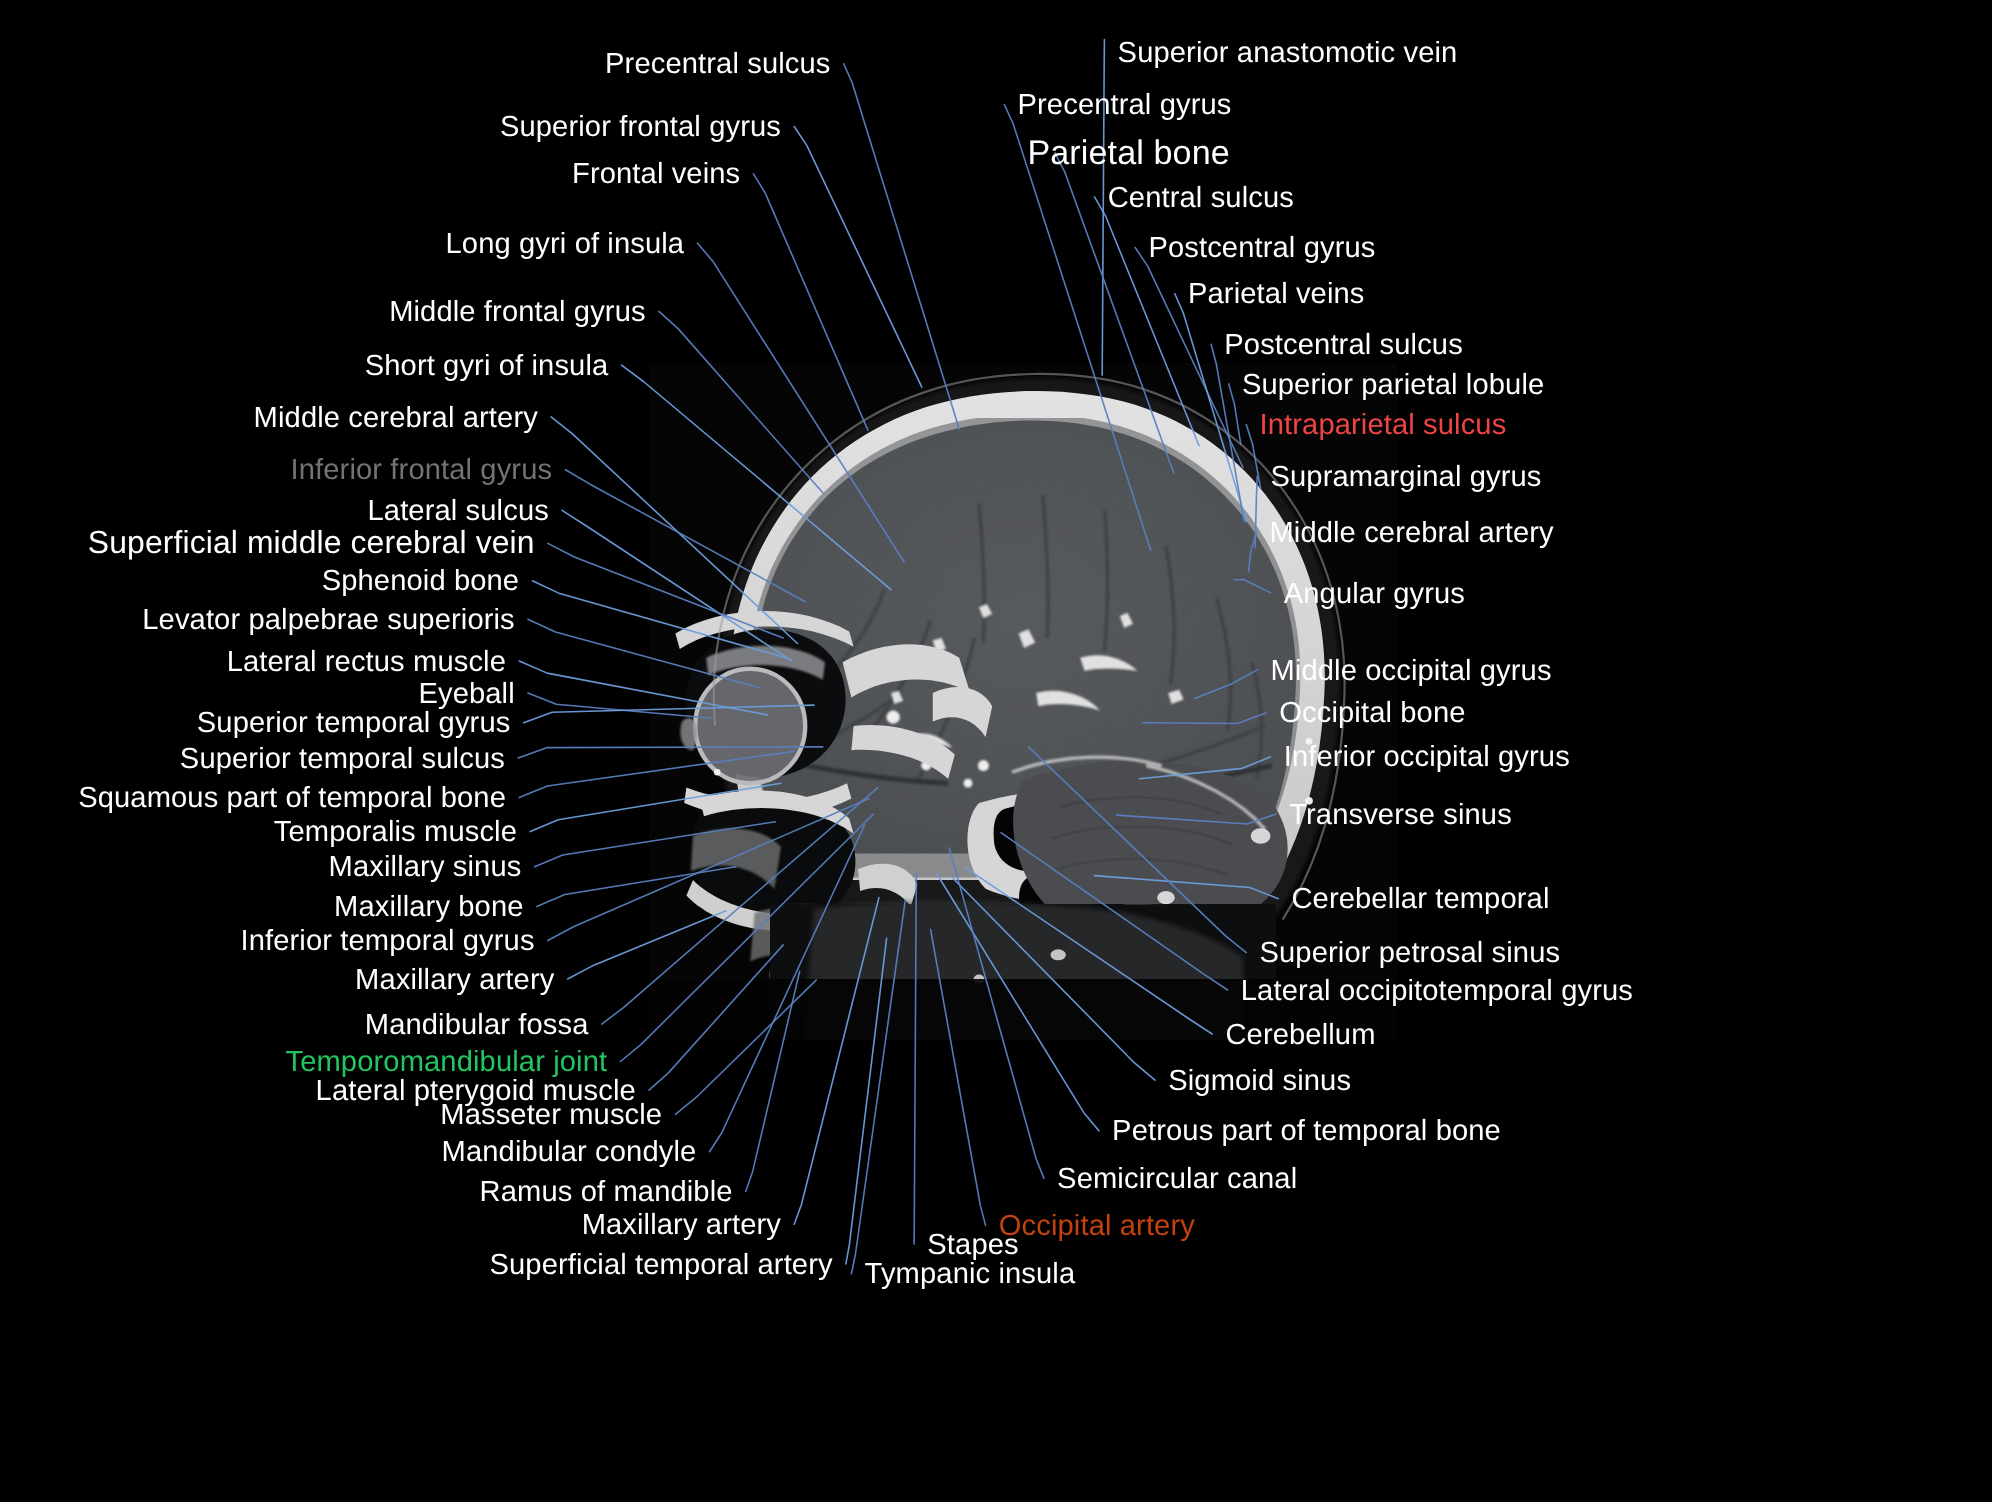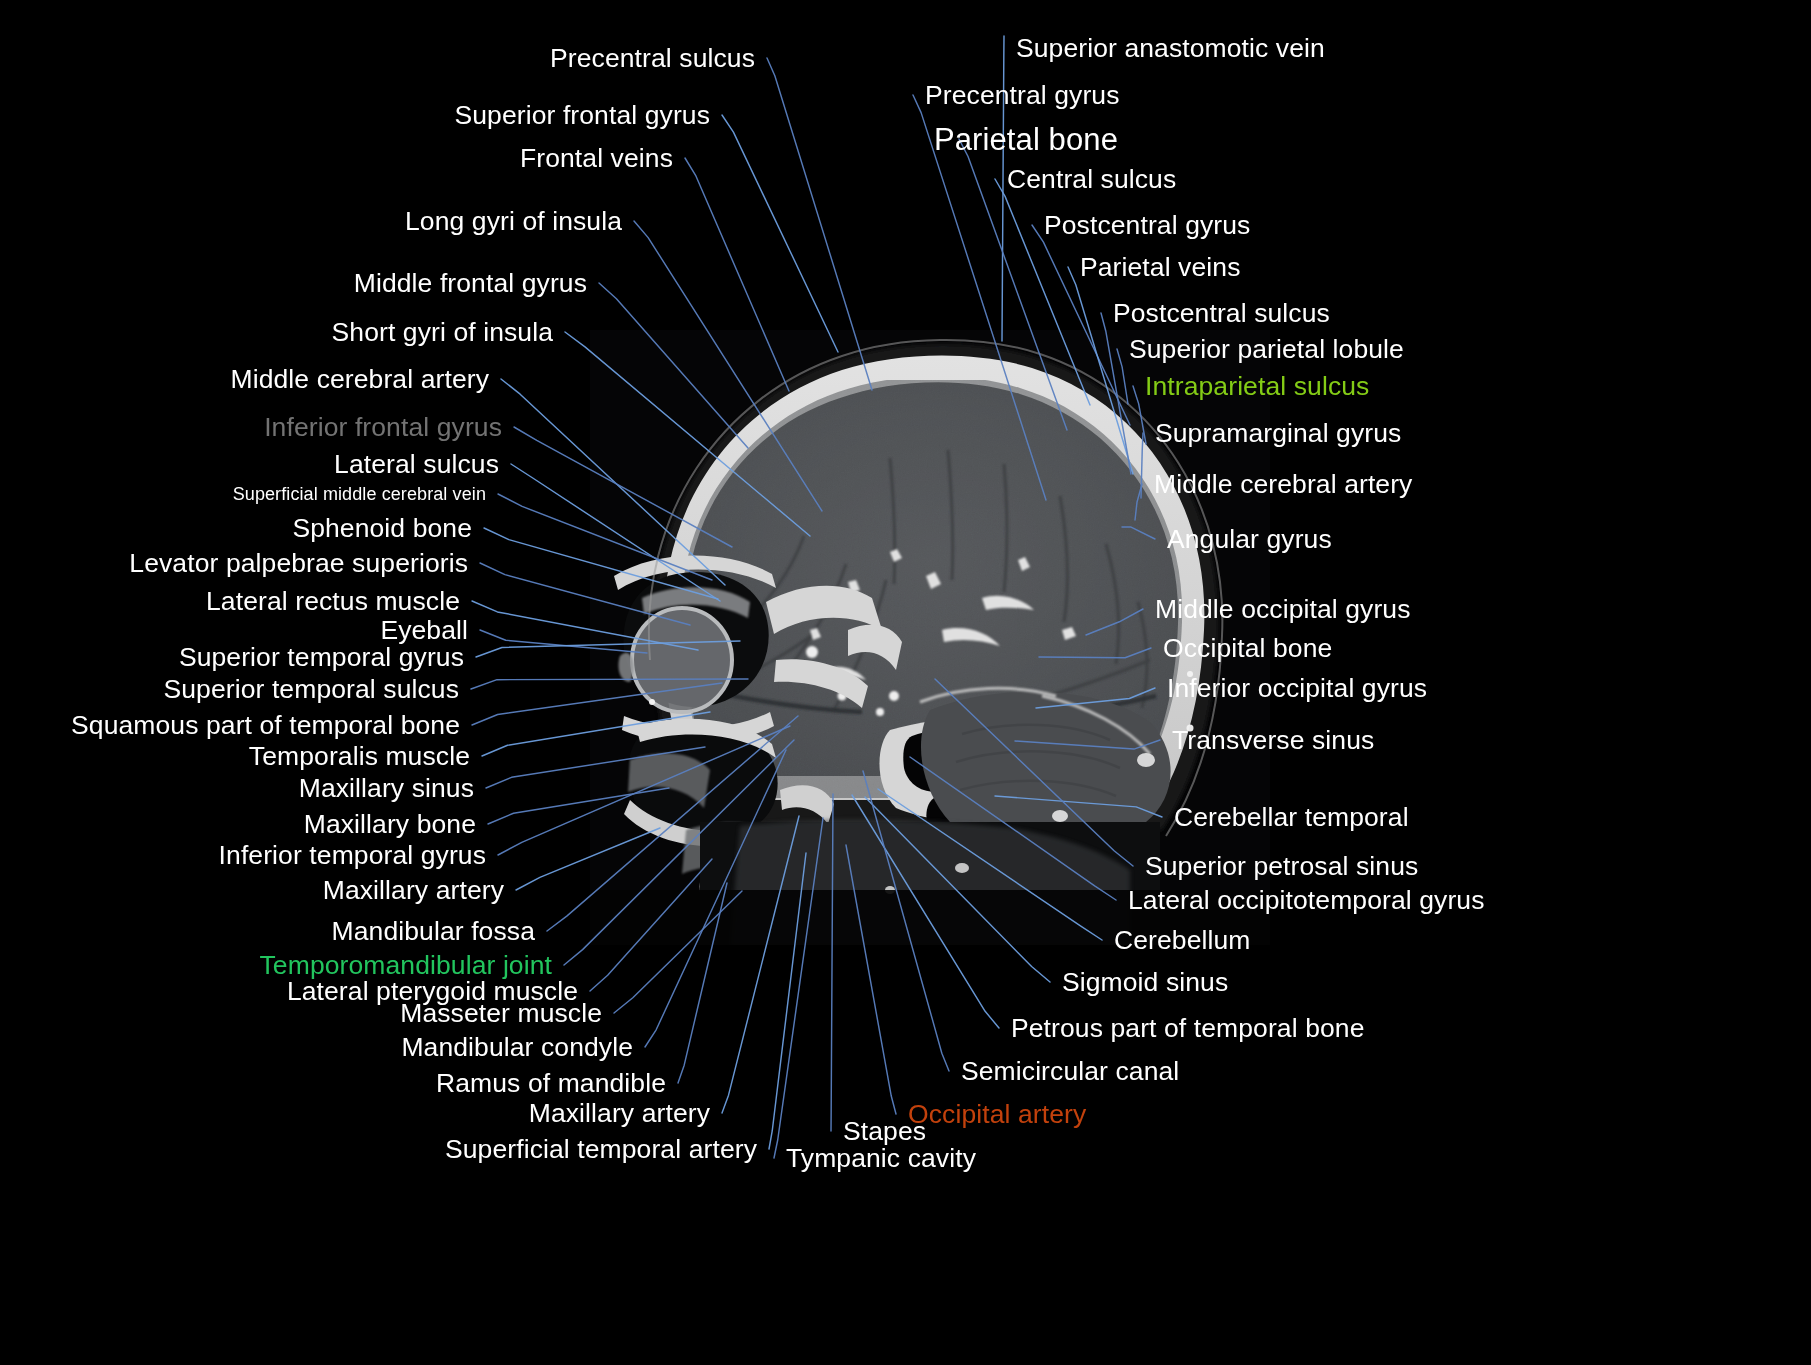--- a/index.html
+++ b/index.html
@@ -307,27 +307,27 @@
       <div class="lbl l" style="left: 934px; top: 139px; font-size: 31px; color: rgb(255, 255, 255);">Parietal bone</div>
       <div class="lbl r" style="left: 673px; top: 158px; font-size: 26.5px; color: rgb(255, 255, 255);">Frontal veins</div>
       <div class="lbl l" style="left: 1007px; top: 179px; font-size: 26.5px; color: rgb(255, 255, 255);">Central sulcus</div>
       <div class="lbl r" style="left: 622px; top: 221px; font-size: 26.5px; color: rgb(255, 255, 255);">Long gyri of insula</div>
       <div class="lbl l" style="left: 1044px; top: 225px; font-size: 26.5px; color: rgb(255, 255, 255);">Postcentral gyrus</div>
       <div class="lbl l" style="left: 1080px; top: 267px; font-size: 26.5px; color: rgb(255, 255, 255);">Parietal veins</div>
       <div class="lbl r" style="left: 587px; top: 283px; font-size: 26.5px; color: rgb(255, 255, 255);">Middle frontal gyrus</div>
       <div class="lbl l" style="left: 1113px; top: 313px; font-size: 26.5px; color: rgb(255, 255, 255);">Postcentral sulcus</div>
       <div class="lbl r" style="left: 553px; top: 332px; font-size: 26.5px; color: rgb(255, 255, 255);">Short gyri of insula</div>
       <div class="lbl l" style="left: 1129px; top: 349px; font-size: 26.5px; color: rgb(255, 255, 255);">Superior parietal lobule</div>
-      <div class="lbl l" style="left: 1145px; top: 386px; font-size: 26.5px; color: #84cc16;">Intraparietal sulcus</div>
+      <div class="lbl l" style="left: 1145px; top: 386px; font-size: 26.5px; color: #ef4444;">Intraparietal sulcus</div>
       <div class="lbl r" style="left: 489px; top: 379px; font-size: 26.5px; color: rgb(255, 255, 255);">Middle cerebral artery</div>
       <div class="lbl r" style="left: 502px; top: 427px; font-size: 26.5px; color: #737373;">Inferior frontal gyrus</div>
       <div class="lbl l" style="left: 1155px; top: 433px; font-size: 26.5px; color: rgb(255, 255, 255);">Supramarginal gyrus</div>
       <div class="lbl r" style="left: 499px; top: 464px; font-size: 26.5px; color: rgb(255, 255, 255);">Lateral sulcus</div>
       <div class="lbl l" style="left: 1154px; top: 484px; font-size: 26.5px; color: rgb(255, 255, 255);">Middle cerebral artery</div>
-      <div class="lbl r" style="left: 486px; top: 494px; font-size: 18px; color: rgb(255, 255, 255);">Superficial middle cerebral vein</div>
+      <div class="lbl r" style="left: 486px; top: 494px; font-size: 29px; color: rgb(255, 255, 255);">Superficial middle cerebral vein</div>
       <div class="lbl r" style="left: 472px; top: 528px; font-size: 26.5px; color: rgb(255, 255, 255);">Sphenoid bone</div>
       <div class="lbl l" style="left: 1167px; top: 539px; font-size: 26.5px; color: rgb(255, 255, 255);">Angular gyrus</div>
       <div class="lbl r" style="left: 468px; top: 563px; font-size: 26.5px; color: rgb(255, 255, 255);">Levator palpebrae superioris</div>
       <div class="lbl r" style="left: 460px; top: 601px; font-size: 26.5px; color: rgb(255, 255, 255);">Lateral rectus muscle</div>
       <div class="lbl r" style="left: 468px; top: 630px; font-size: 26.5px; color: rgb(255, 255, 255);">Eyeball</div>
       <div class="lbl l" style="left: 1155px; top: 609px; font-size: 26.5px; color: rgb(255, 255, 255);">Middle occipital gyrus</div>
       <div class="lbl r" style="left: 464px; top: 657px; font-size: 26.5px; color: rgb(255, 255, 255);">Superior temporal gyrus</div>
       <div class="lbl l" style="left: 1163px; top: 648px; font-size: 26.5px; color: rgb(255, 255, 255);">Occipital bone</div>
       <div class="lbl r" style="left: 459px; top: 689px; font-size: 26.5px; color: rgb(255, 255, 255);">Superior temporal sulcus</div>
       <div class="lbl l" style="left: 1167px; top: 688px; font-size: 26.5px; color: rgb(255, 255, 255);">Inferior occipital gyrus</div>
@@ -348,16 +348,16 @@
       <div class="lbl l" style="left: 1062px; top: 982px; font-size: 26.5px; color: rgb(255, 255, 255);">Sigmoid sinus</div>
       <div class="lbl r" style="left: 602px; top: 1013px; font-size: 26.5px; color: rgb(255, 255, 255);">Masseter muscle</div>
       <div class="lbl r" style="left: 633px; top: 1047px; font-size: 26.5px; color: rgb(255, 255, 255);">Mandibular condyle</div>
       <div class="lbl l" style="left: 1011px; top: 1028px; font-size: 26.5px; color: rgb(255, 255, 255);">Petrous part of temporal bone</div>
       <div class="lbl r" style="left: 666px; top: 1083px; font-size: 26.5px; color: rgb(255, 255, 255);">Ramus of mandible</div>
       <div class="lbl l" style="left: 961px; top: 1071px; font-size: 26.5px; color: rgb(255, 255, 255);">Semicircular canal</div>
       <div class="lbl r" style="left: 710px; top: 1113px; font-size: 26.5px; color: rgb(255, 255, 255);">Maxillary artery</div>
       <div class="lbl l" style="left: 908px; top: 1114px; font-size: 26.5px; color: #c2410c;">Occipital artery</div>
       <div class="lbl l" style="left: 843px; top: 1131px; font-size: 26.5px; color: rgb(255, 255, 255);">Stapes</div>
       <div class="lbl r" style="left: 757px; top: 1149px; font-size: 26.5px; color: rgb(255, 255, 255);">Superficial temporal artery</div>
-      <div class="lbl l" style="left: 786px; top: 1158px; font-size: 26.5px; color: rgb(255, 255, 255);">Tympanic cavity</div>
+      <div class="lbl l" style="left: 786px; top: 1158px; font-size: 26.5px; color: rgb(255, 255, 255);">Tympanic insula</div>
     </div>
 
 </div>
 
 </body></html>

